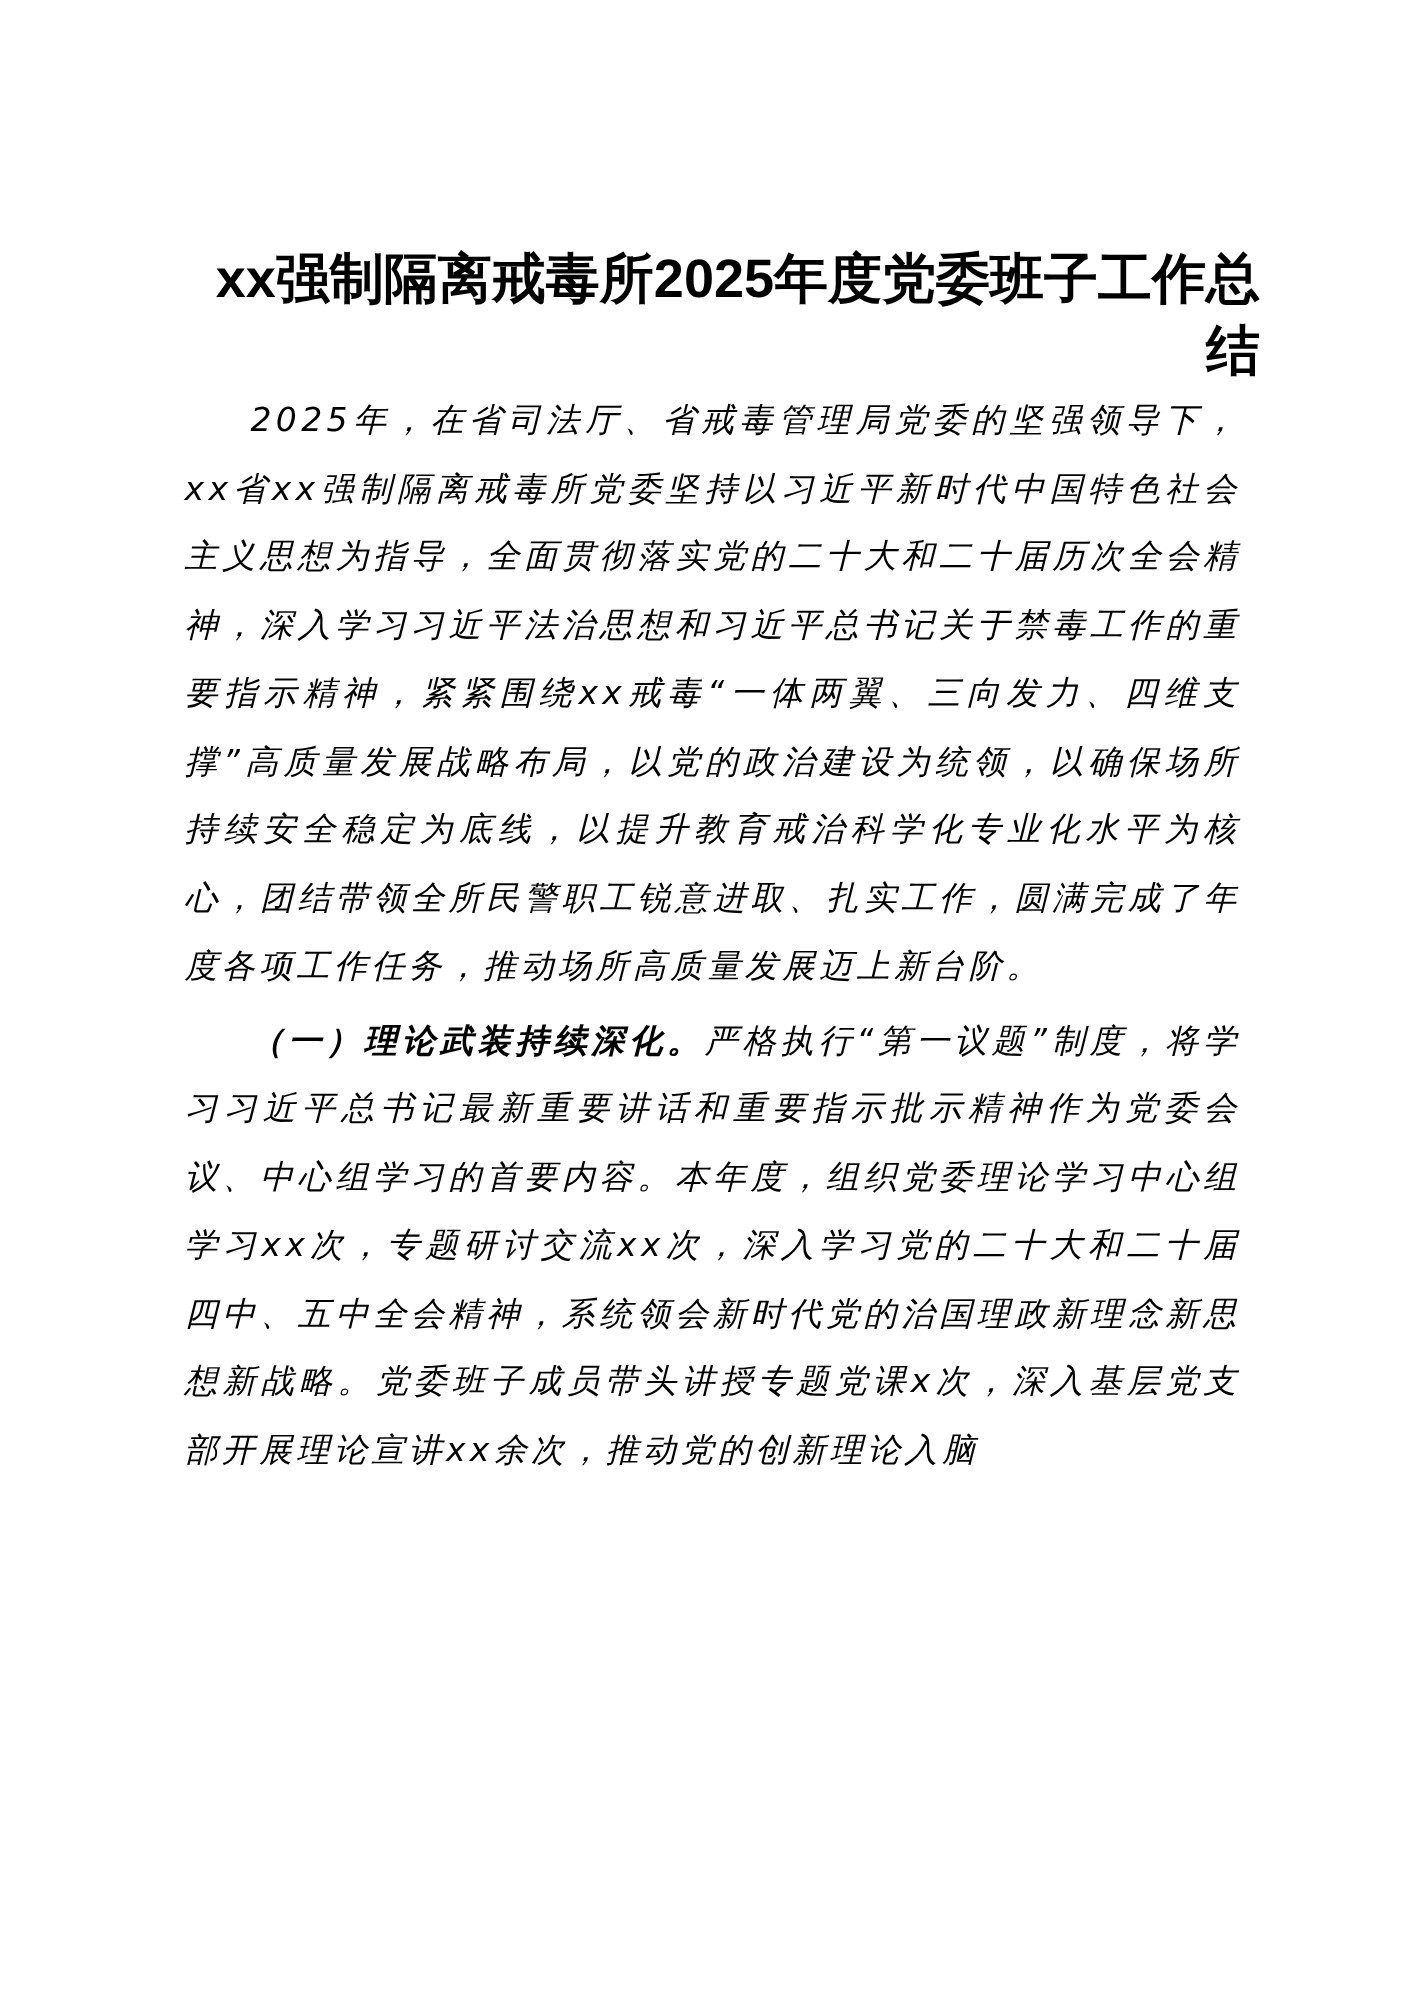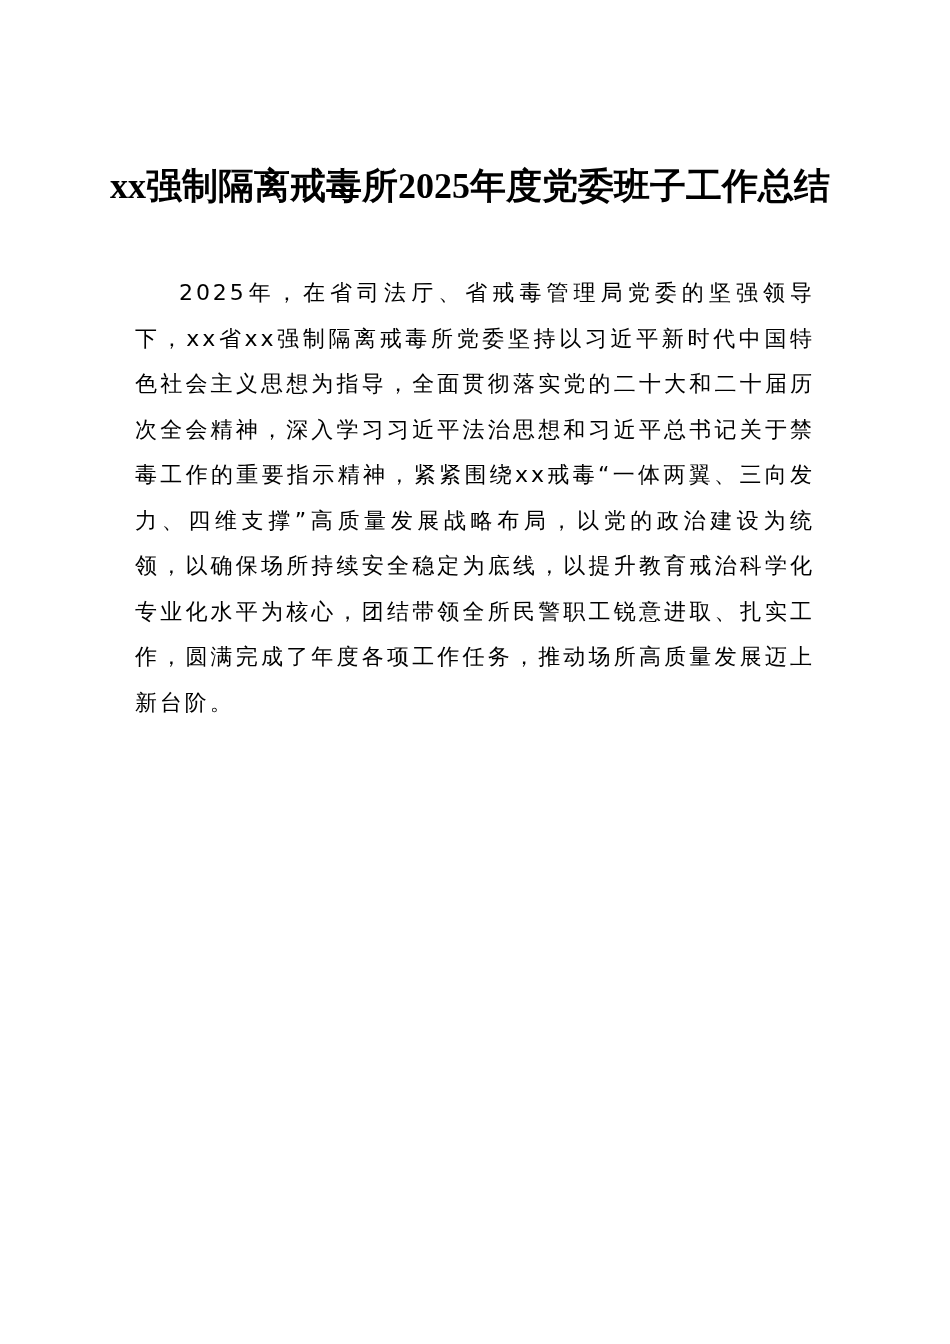--- a/index.html
+++ b/index.html
@@ -20,55 +20,57 @@
       top: 0;
       width: 950px;
       height: 1344px;
       background: #ffffff;
     }
     .title {
       position: absolute;
       left: 110px;
       top: 138px;
       width: 730px;
-      text-align: left;
-      font-family: Liberation Serif, serif;
+      text-align: right;
+      font-family: Liberation Sans, sans-serif;
       font-weight: bold;
       font-size: 36px;
       line-height: 48px;
       letter-spacing: 0px;
     }
     .body-text {
       position: absolute;
       left: 119px;
       top: 254px;
       width: 712px;
       font-family: "DejaVu Sans", "Liberation Sans", sans-serif;
       font-size: 22px;
       line-height: 45.5px;
       letter-spacing: 2.9px;
       text-align: justify;
       text-justify: inter-character;
     }
     .para {
-      margin: 16px;
+      margin: 4px;
       text-indent: 2em;
+      font-style: italic;
     }
     .heading {
       margin: 0;
       text-indent: 2em;
       font-weight: bold;
       letter-spacing: 0.5px;
     }
     .lead {
       font-weight: bold;
     }
   </style>
 </head>
 <body>
 
 <div class="page">
   <h1 class="title">xx强制隔离戒毒所2025年度党委班子工作总结</h1>
 
   <div class="body-text">
     <p class="para">2025年，在省司法厅、省戒毒管理局党委的坚强领导下，xx省xx强制隔离戒毒所党委坚持以习近平新时代中国特色社会主义思想为指导，全面贯彻落实党的二十大和二十届历次全会精神，深入学习习近平法治思想和习近平总书记关于禁毒工作的重要指示精神，紧紧围绕xx戒毒“一体两翼、三向发力、四维支撑”高质量发展战略布局，以党的政治建设为统领，以确保场所持续安全稳定为底线，以提升教育戒治科学化专业化水平为核心，团结带领全所民警职工锐意进取、扎实工作，圆满完成了年度各项工作任务，推动场所高质量发展迈上新台阶。</p>
+    <p class="para"><span class="lead">（一）理论武装持续深化。</span><span>严格执行“第一议题”制度，将学习习近平总书记最新重要讲话和重要指示批示精神作为党委会议、中心组学习的首要内容。本年度，组织党委理论学习中心组学习xx次，专题研讨交流xx次，深入学习党的二十大和二十届四中、五中全会精神，系统领会新时代党的治国理政新理念新思想新战略。党委班子成员带头讲授专题党课x次，深入基层党支部开展理论宣讲xx余次，推动党的创新理论入脑</span></p>
   </div>
 </div>
 
 </body></html>

